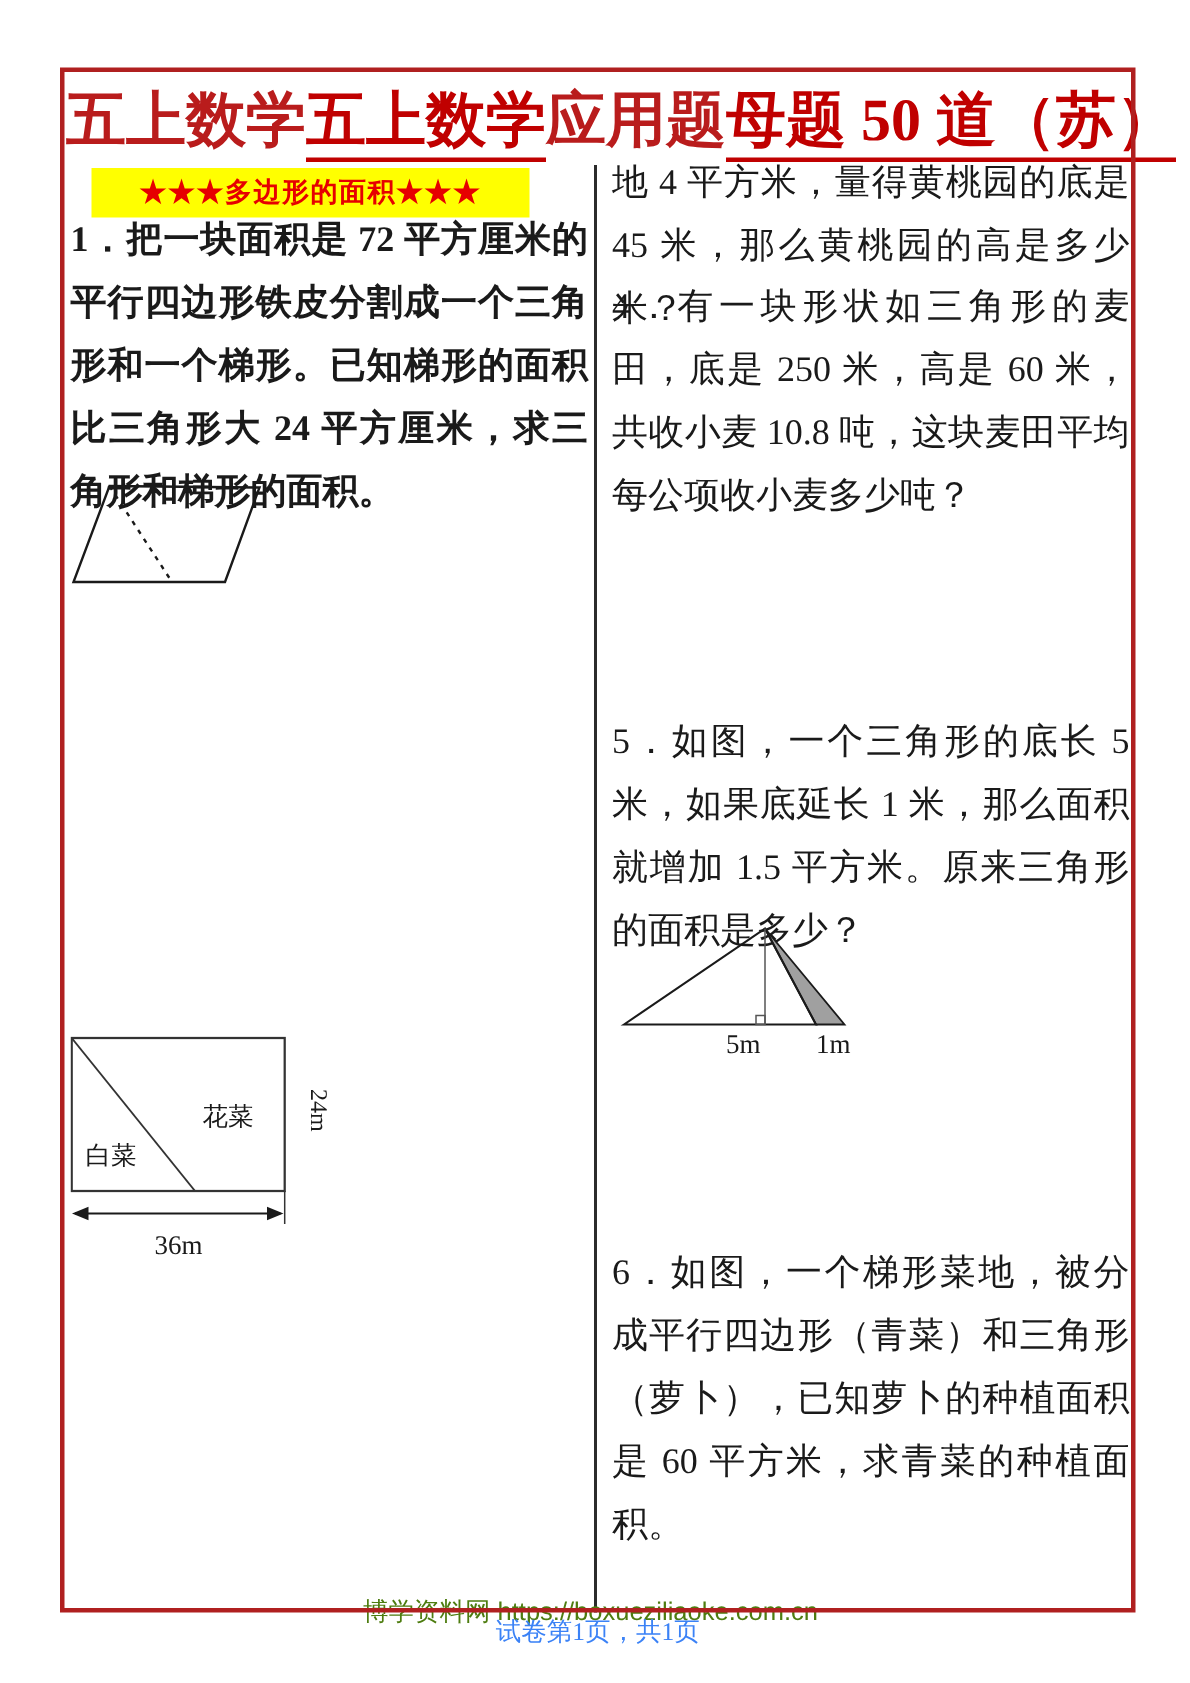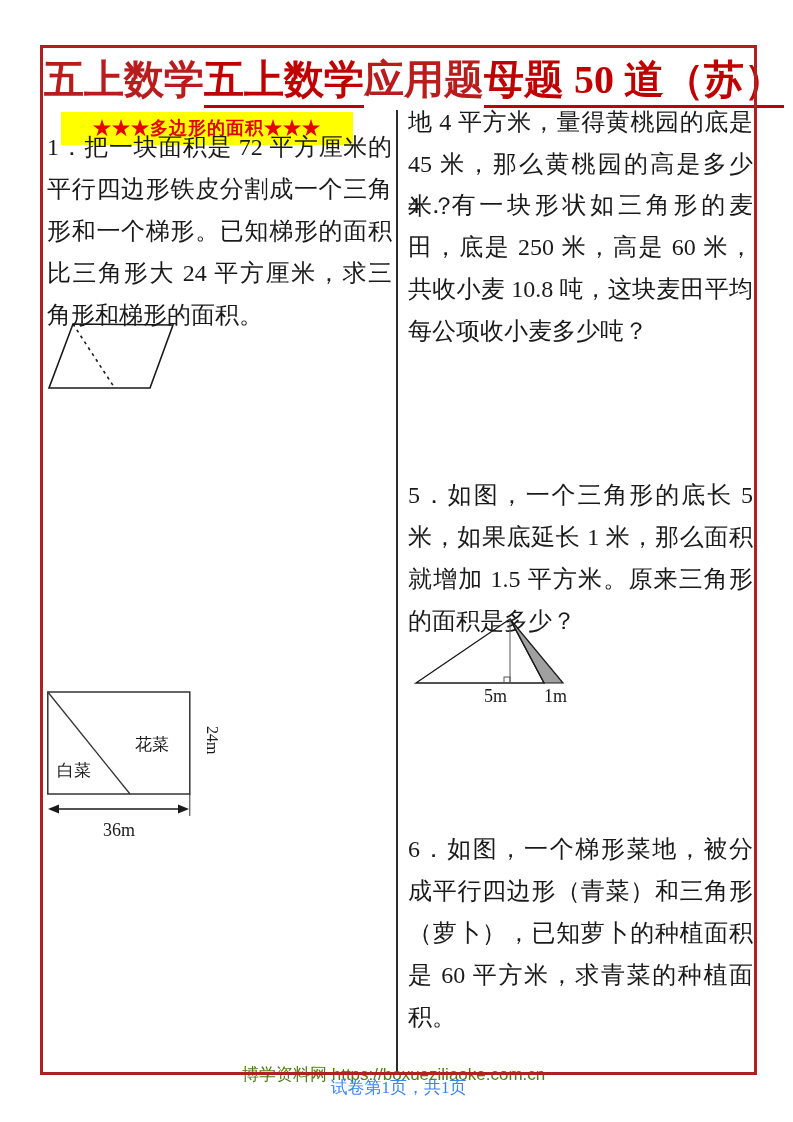--- a/index.html
+++ b/index.html
@@ -22,21 +22,21 @@
   .divider{position:absolute;left:396px;top:110px;width:2px;height:965px;background:#2b2b2b;z-index:1;}
 
   
   .section-header{position:absolute;left:61px;top:112px;width:292px;height:33px;
     background:#ffff00;color:#e60000;font-weight:bold;font-size:18px;line-height:33px;
     text-align:center;letter-spacing:1px;white-space:nowrap;z-index:2;}
 
   
   .prob{position:absolute;width:345px;font-size:24px;line-height:42px;
     text-align:justify;color:#1a1a1a;z-index:2;}
-  .p1{left:47px;top:126px;}
+  .p1{left:47px;top:139px;font-weight:bold;}
   .p2{left:47px;top:517px;}
   .p3{left:47px;top:953px;}
   .p3c{left:408px;top:101px;}
   .p4{left:408px;top:184px;}
   .p5{left:408px;top:474px;}
   .p6{left:408px;top:828px;}
 
   .fig{position:absolute;z-index:2;}
   .fig1{left:45px;top:318px;}
   .fig2{left:47px;top:688px;}

